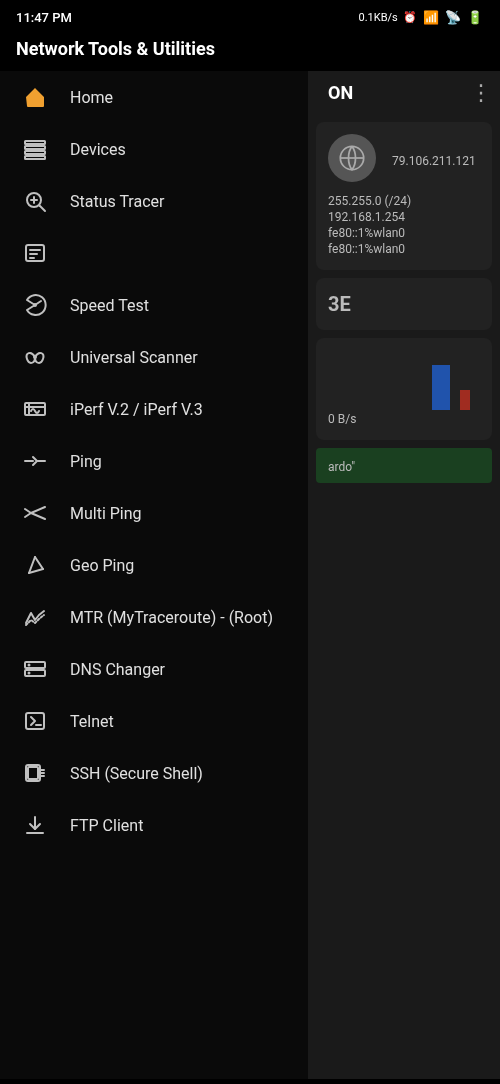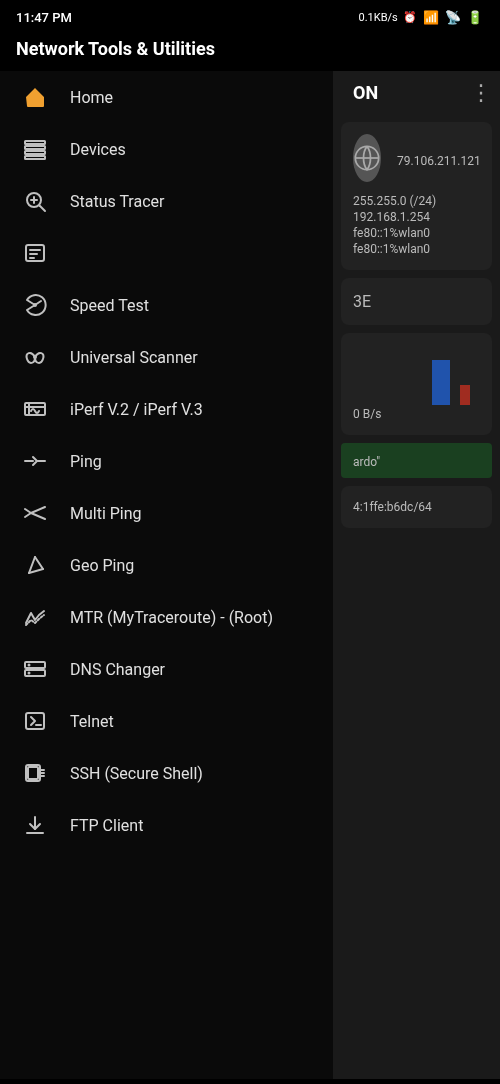--- a/index.html
+++ b/index.html
@@ -51,21 +51,21 @@
 
     
     .main-layout {
       display: flex;
       height: calc(1084px - 30px - 46px);
       position: relative;
     }
 
     
     .sidebar {
-      width: 333px;
+      width: 308px;
       background-color: #0a0a0a;
       height: 100%;
       overflow-y: auto;
       flex-shrink: 0;
       z-index: 10;
     }
 
     .sidebar::-webkit-scrollbar {
       display: none;
     }
@@ -404,34 +404,31 @@
           <div class="bg-text">79.106.211.121</div>
         </div>
       </div>
       <div class="bg-text">255.255.0 (/24)</div>
       <div class="bg-text">192.168.1.254</div>
       <div class="bg-text">fe80::1%wlan0</div>
       <div class="bg-text">fe80::1%wlan0</div>
     </div>
 
     <div class="bg-card">
-      <div class="bg-text" style="font-size:16px; font-weight:normal;">3E</div>
+      <div class="bg-text" style="font-size:20px; font-weight:bold;">3E</div>
     </div>
 
     <div class="bg-card">
       <div class="chart-area">
         <div class="chart-bar-blue"></div>
         <div class="chart-bar-red"></div>
       </div>
       <div class="bg-text">0 B/s</div>
     </div>
 
     <div class="green-banner">
       <span class="bg-text">ardo"</span>
     </div>
 
-    <div class="bg-card">
-      <div class="bg-text">4:1ffe:b6dc/64</div>
-    </div>
 
   </div>
 
 </div>
 
 </body></html>

